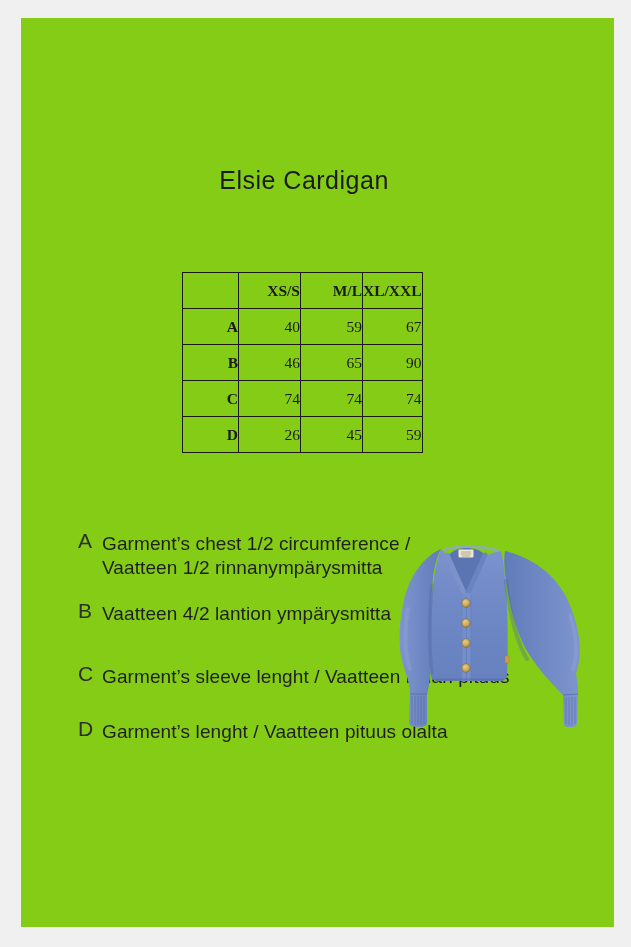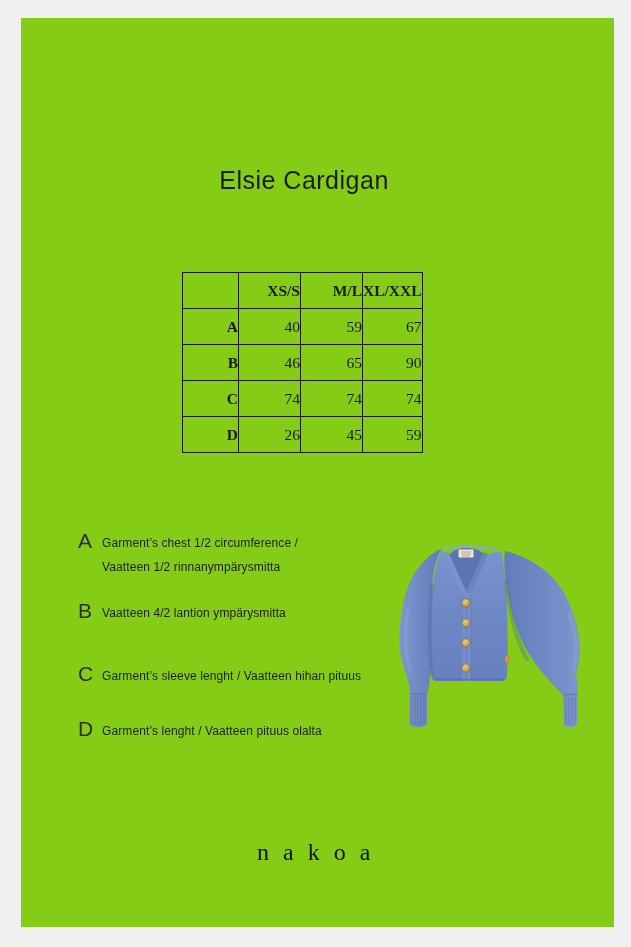--- a/index.html
+++ b/index.html
@@ -19,21 +19,21 @@
   .size-table td{font-weight:400;}
   .c0{width:56px;} .c1{width:62px;} .c2{width:62px;} .c3{width:59px;}
 
   .legend-item{position:absolute;left:57px;display:flex;align-items:flex-start;}
   .legend-item:nth-of-type(1){top:510px;}
   .legend-item:nth-of-type(2){top:580px;}
   .legend-item:nth-of-type(3){top:643px;}
   .legend-item:nth-of-type(4){top:698px;}
   .legend-key{width:24px;flex:0 0 24px;font-size:21px;font-weight:400;color:#2e2e2e;
               line-height:25px;font-family:"Liberation Sans",sans-serif;}
-  .legend-lines{padding-top:4px;font-size:12px;line-height:23.5px;color:#1f1f1f;
+  .legend-lines{padding-top:4px;font-size:19px;line-height:23.5px;color:#1f1f1f;
               letter-spacing:0.1px;}
 
   .product{position:absolute;left:374px;top:519px;width:192px;height:195px;}
   .product svg{display:block;}
 
   .brand{position:absolute;left:236px;top:819px;margin:0;
          font-family:"Liberation Serif",serif;font-weight:400;font-size:24px;
          letter-spacing:14px;color:#141414;line-height:30px;}
 </style>
 </head>
@@ -186,16 +186,15 @@
           <circle cx="71" cy="66" r="4.2" fill="url(#gBtn)"></circle>
           <circle cx="71" cy="86" r="4.2" fill="url(#gBtn)"></circle>
           <circle cx="71" cy="106" r="4.2" fill="url(#gBtn)"></circle>
           <circle cx="71" cy="131" r="4.2" fill="url(#gBtn)"></circle>
         </g>
 
         <rect x="110" y="119" width="4" height="7" rx="0.5" fill="#c79e4d" stroke="#a07c32" stroke-width="0.4"></rect>
       </svg>
     </div>
 
-    <p class="brand">nakoa</p>
 
   </div>
 </div>
 
 </body></html>

